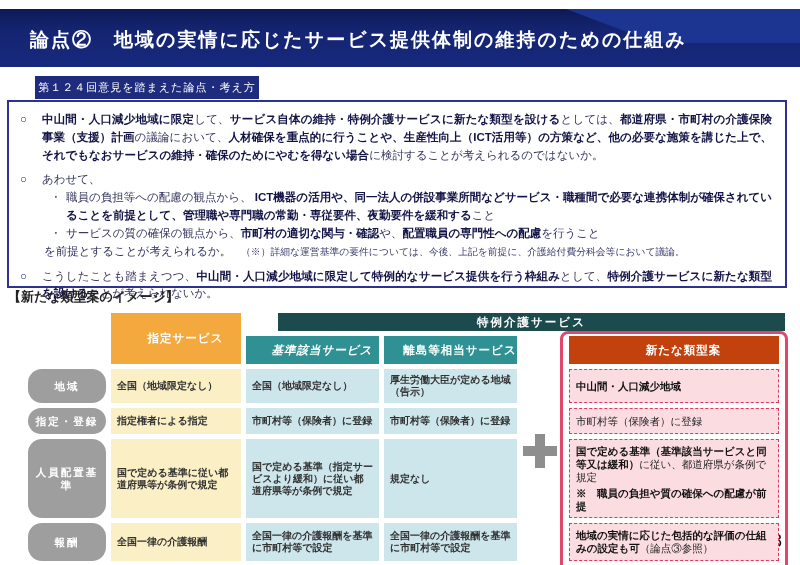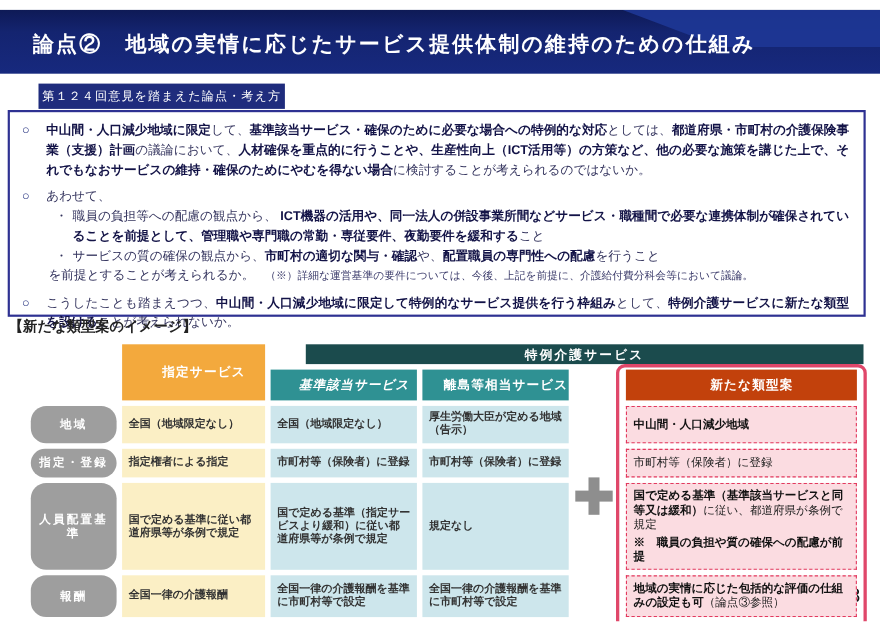--- a/index.html
+++ b/index.html
@@ -82,21 +82,21 @@
   <div class="band">
     <div class="diag"></div>
     <div class="title">論点②　地域の実情に応じたサービス提供体制の維持のための仕組み</div>
   </div>
 
   <div class="seclabel">第１２４回意見を踏まえた論点・考え方</div>
 
   <div class="pbox">
     <div class="bullet">
       <span class="mk">○</span>
-      <div class="bt"><span class="b">中山間・人口減少地域に限定</span><span>して、</span><span class="b">基準該当サービス・確保のために必要な場合への特例的な対応</span><span>としては、</span><span class="b">都道府県・市町村の介護保険事業（支援）計画</span><span>の議論において、</span><span class="b">人材確保を重点的に行うことや、生産性向上（ICT活用等）の方策など、他の必要な施策を講じた上で、それでもなおサービスの維持・確保のためにやむを得ない場合</span><span>に検討することが考えられるのではないか。</span></div>
+      <div class="bt"><span class="b">中山間・人口減少地域に限定</span><span>して、</span><span class="b">サービス自体の維持・特例介護サービスに新たな類型を設ける</span><span>としては、</span><span class="b">都道府県・市町村の介護保険事業（支援）計画</span><span>の議論において、</span><span class="b">人材確保を重点的に行うことや、生産性向上（ICT活用等）の方策など、他の必要な施策を講じた上で、それでもなおサービスの維持・確保のためにやむを得ない場合</span><span>に検討することが考えられるのではないか。</span></div>
     </div>
     <div class="bullet">
       <span class="mk">○</span>
       <div class="bt">
         <div><span>あわせて、</span></div>
         <div class="sub">
           <span class="smk">・</span>
           <div class="st"><span>職員の負担等への配慮の観点から、 </span><span class="b">ICT機器の活用や、同一法人の併設事業所間などサービス・職種間で必要な連携体制が確保されていることを前提として、管理職や専門職の常勤・専従要件、夜勤要件を緩和する</span><span>こと</span></div>
         </div>
         <div class="sub">

